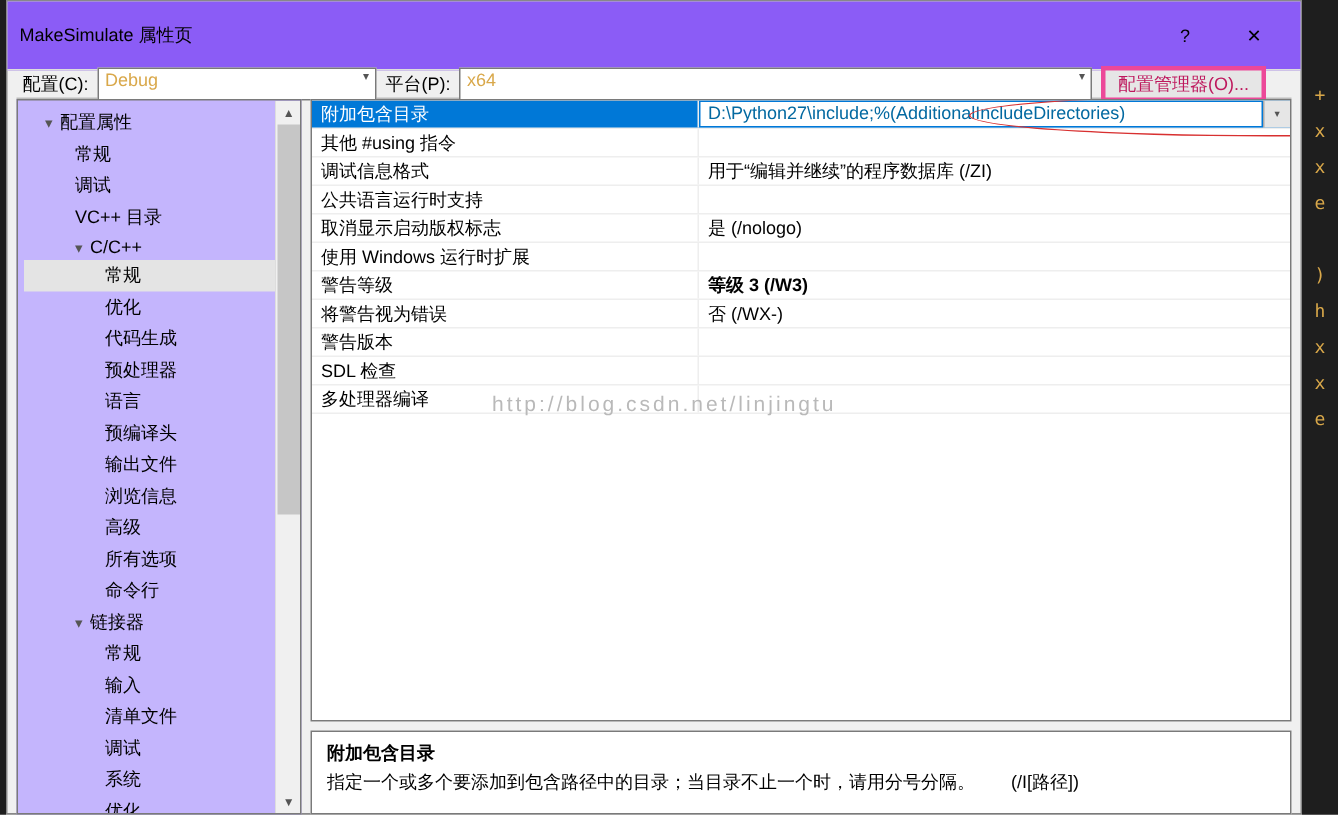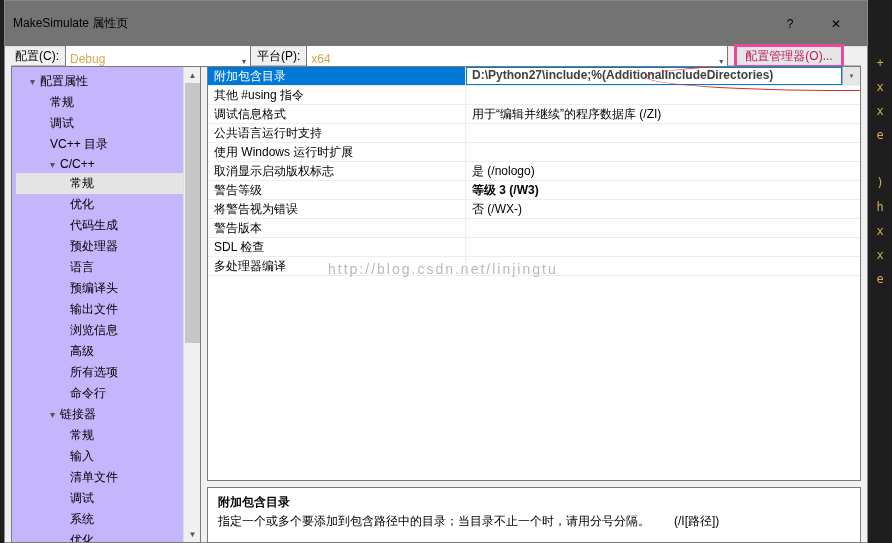--- a/index.html
+++ b/index.html
@@ -1,25 +1,25 @@
 <!DOCTYPE html>
 <html><head>
 <meta charset="utf-8">
 <style>
 *{box-sizing:border-box;margin:0;padding:0;font-family:"Microsoft YaHei","Segoe UI",sans-serif;font-size:12px}
 body{background:#1c1c1c;width:892px;height:543px;overflow:hidden;color:#d9a84a}
 .sidebar-dark{position:absolute;left:0;top:0;width:4px;height:543px;background:#1e1e1e}
 .dialog{position:absolute;left:4px;top:0;width:864px;height:543px;background:#f0f0f0;border:1px solid #888}
-.titlebar{height:46px;background:#737373;display:flex;align-items:center;padding:0 8px;border-bottom:1px solid #ddd}
+.titlebar{height:46px;background:#8b5cf6;display:flex;align-items:center;padding:0 8px;border-bottom:1px solid #ddd}
 .titlebar .title{flex:1;color:#000;font-size:12px}
 .titlebar .btn{width:46px;height:28px;display:flex;align-items:center;justify-content:center;color:#000}
 .toolbar{height:18px;display:flex;align-items:center;padding:6px 10px;gap:6px}
 .toolbar .lbl{color:#000}
 .toolbar select,.combo{height:22px;border:1px solid #7a7a7a;background:#fff;padding:0 4px;font-size:12px}
-.combo{display:flex;align-items:flex-end;justify-content:space-between}
+.combo{display:flex;align-items:flex-start;justify-content:space-between}
 .combo .arrow{font-size:8px;color:#555}
 #cfg{width:186px}
 #plat{width:422px}
 .mgr-btn{height:24px;border:3px solid #ec4899;background:#e6e6e6;padding:0 8px;color:#be185d}
 .main{display:flex;height:478px;border-top:1px solid #bbb;margin:0 6px}
 .tree-wrap{width:190px;border:1px solid #7a7a7a;background:#c4b5fd;position:relative;overflow:hidden}
 .tree{padding:4px 0 4px 4px;color:#000;height:100%;overflow-y:auto}
 .tree .item{padding:2px 4px 2px 20px;white-space:nowrap;cursor:default}
 .tree .item.l1{padding-left:14px}
 .tree .item.l2{padding-left:34px}
@@ -31,21 +31,21 @@
 .scrollbar .arr{position:absolute;left:0;width:17px;height:16px;display:flex;align-items:center;justify-content:center;font-size:8px;color:#555}
 .scrollbar .arr.up{top:0}
 .scrollbar .arr.down{bottom:0}
 .right{flex:1;display:flex;flex-direction:column;margin-left:6px}
 .grid{flex:1;border:1px solid #7a7a7a;background:#fff;overflow:hidden;position:relative}
 .row{display:flex;height:19px;border-bottom:1px solid #eee}
 .row .c1{width:258px;padding:1px 6px;color:#000;border-right:1px solid #eee}
 .row .c2{flex:1;padding:1px 6px;color:#000}
 .row.sel{background:#0078d7}
 .row.sel .c1{color:#fff}
-.row.sel .c2{background:#fff;color:#404040;font-weight:bold;border:1px solid #0078d7;padding:0 5px}
+.row.sel .c2{background:#fff;color:#0369a1;font-weight:normal;border:1px solid #0078d7;padding:0 5px}
 .row .drop{width:18px;background:#e6e6e6;border-left:1px solid #aaa;display:flex;align-items:center;justify-content:center;font-size:7px;color:#555}
 .row .bold{font-weight:bold}
 .ellipse{position:absolute;top:-4px;left:438px;width:400px;height:28px;border:1px solid #d83030;border-radius:50%;pointer-events:none}
 .watermark{position:absolute;top:194px;left:120px;color:#b9b9b9;font-size:14px;letter-spacing:2px;font-family:Liberation Sans, sans-serif}
 .desc{height:56px;border:1px solid #7a7a7a;background:#fff;margin-top:6px;padding:6px 10px;color:#000}
 .desc .dt{font-weight:bold;margin-bottom:2px}
 .code-strip{position:absolute;right:0;top:0;width:24px;height:543px;background:#1e1e1e;padding-top:56px}
 .code-strip span{display:block;text-align:center;height:24px;font-family:Consolas,monospace}
 </style>
 </head>
@@ -123,26 +123,26 @@
           </div>
           <div class="row">
             <div class="c1">调试信息格式</div>
             <div class="c2">用于“编辑并继续”的程序数据库 (/ZI)</div>
           </div>
           <div class="row">
             <div class="c1">公共语言运行时支持</div>
             <div class="c2"></div>
           </div>
           <div class="row">
+            <div class="c1">取消显示启动版权标志</div>
+            <div class="c2">是 (/nologo)</div>
+          </div>
+          <div class="row">
             <div class="c1">使用 Windows 运行时扩展</div>
             <div class="c2"></div>
-          </div>
-          <div class="row">
-            <div class="c1">取消显示启动版权标志</div>
-            <div class="c2">是 (/nologo)</div>
           </div>
           <div class="row">
             <div class="c1">警告等级</div>
             <div class="c2 bold">等级 3 (/W3)</div>
           </div>
           <div class="row">
             <div class="c1">将警告视为错误</div>
             <div class="c2">否 (/WX-)</div>
           </div>
           <div class="row">

